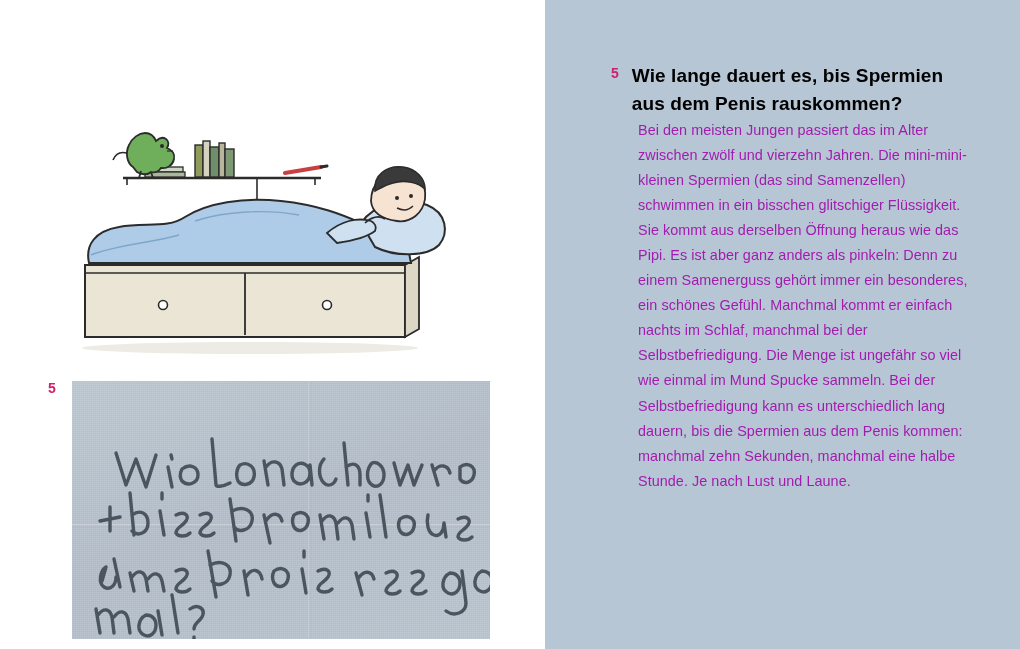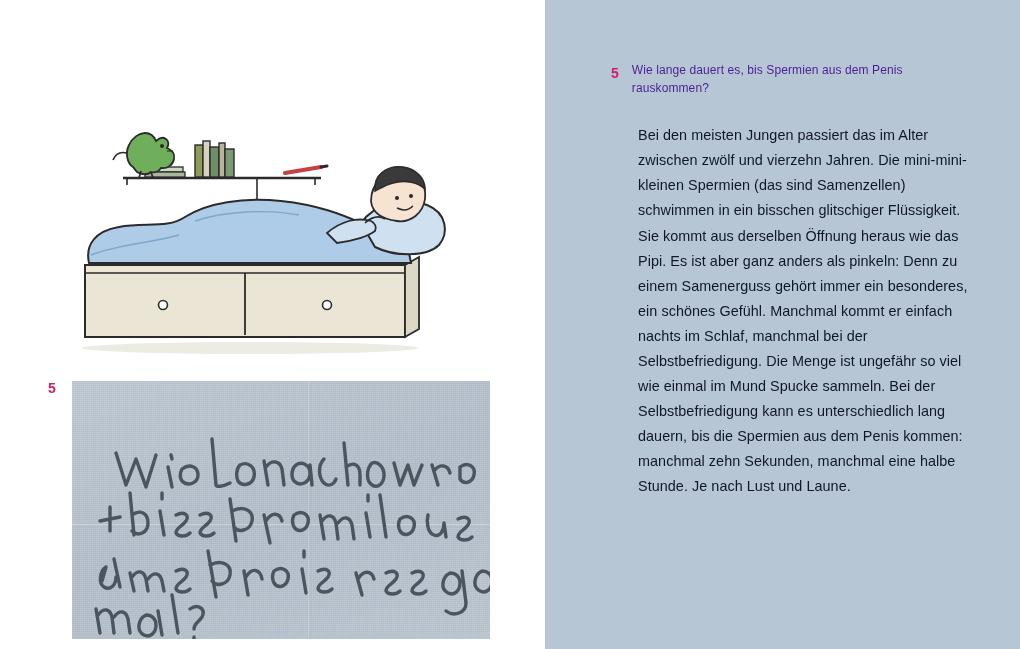--- a/index.html
+++ b/index.html
@@ -119,31 +119,30 @@
   }
   .q-num {
     font-size: 14px;
     font-weight: bold;
     color: #d1206b;
     line-height: 1.45;
     padding-top: 1px;
     flex: 0 0 auto;
   }
   .q-title {
-    font-size: 12px;
-    font-weight: normal;
-    color: #4c1d95;
+    font-size: 19px;
+    font-weight: bold;
+    color: #000000;
     line-height: 1.47;
     letter-spacing: .1px;
   }
   .answer {
-    margin-top: 26px;
     margin-left: 27px;
     font-size: 14.4px;
-    color: #0f172a;
+    color: #a21caf;
     line-height: 1.74;
     letter-spacing: .05px;
     max-width: 335px;
   }
   .spine {
     position: absolute;
     left: 545px;
     top: 0;
     width: 1px;
     height: 649px;

